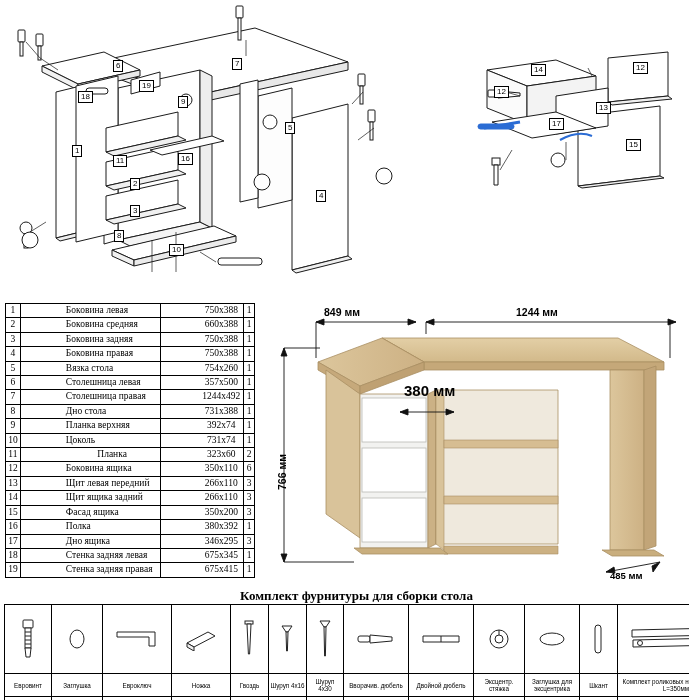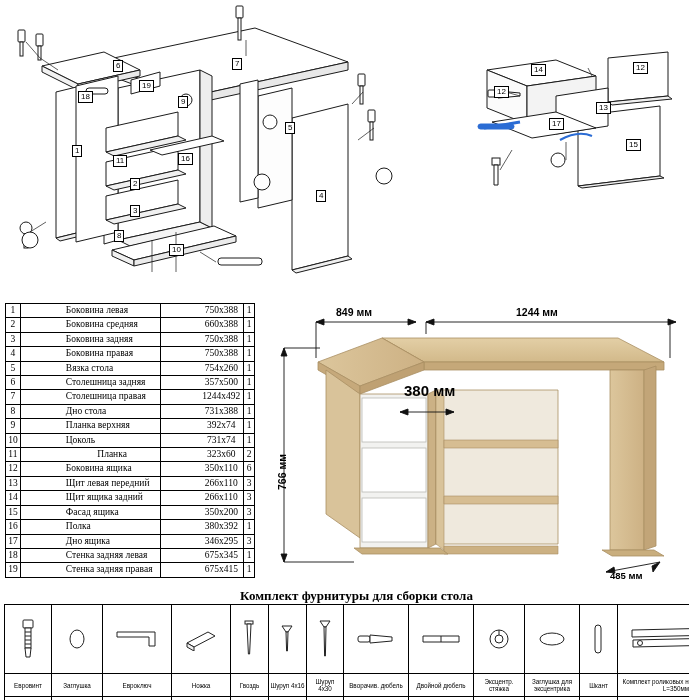--- a/index.html
+++ b/index.html
@@ -222,21 +222,21 @@
           <td class="qty">1</td>
         </tr>
       <tr>
           <td class="num">5</td>
           <td class="nm">Вязка стола</td>
           <td class="dim">754x260</td>
           <td class="qty">1</td>
         </tr>
       <tr>
           <td class="num">6</td>
-          <td class="nm">Столешница задняя</td>
+          <td class="nm">Столешница левая</td>
           <td class="dim">357x500</td>
           <td class="qty">1</td>
         </tr>
       <tr>
           <td class="num">7</td>
           <td class="nm">Столешница правая</td>
           <td class="dim">1244x492</td>
           <td class="qty">1</td>
         </tr>
       <tr>
@@ -380,21 +380,21 @@
         <polygon points="142,112 150,109 150,115"></polygon>
         <polygon points="196,112 188,109 188,115"></polygon>
 
         <line x1="348" y1="272" x2="402" y2="262"></line>
         <polygon points="348,272 356,267 357,273"></polygon>
         <polygon points="402,262 394,266 395,272"></polygon>
       </g>
     </svg>
 
     <div class="dimlabel" style="left:258px;top:6px;">1244 мм</div>
-    <div class="dimlabel" style="left:66px;top:6px;margin-left:12px;">849 мм</div>
+    <div class="dimlabel" style="left:66px;top:6px;">849 мм</div>
     <div class="dimlabel vert" style="left:18px;top:190px;">766 мм</div>
     <div class="dimlabel" style="left:146px;top:82px;font-size:15px;">380 мм</div>
     <div class="dimlabel" style="left:352px;top:270px;font-size:9.5px;">485 мм</div>
   </div>
 
   <div id="kit-title">Комплект фурнитуры для сборки стола</div>
 
   <table id="kit">
     <tbody>
         <tr class="pic">

